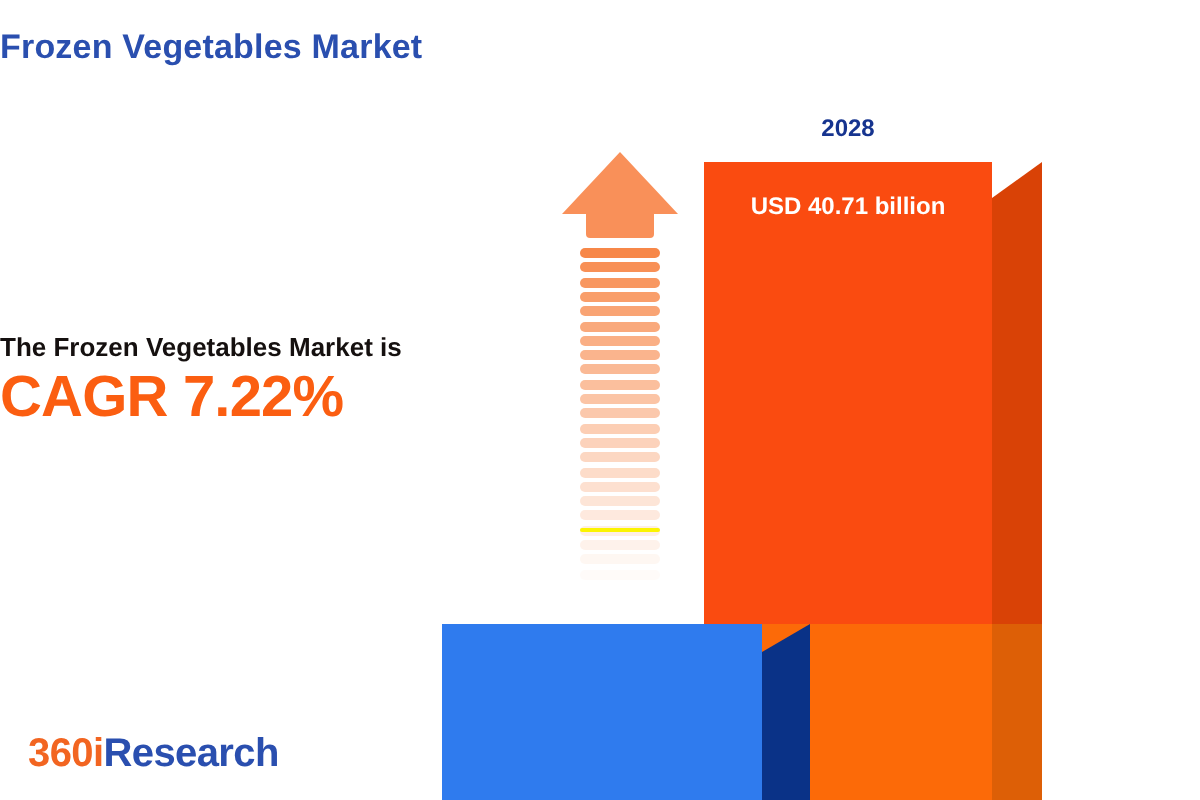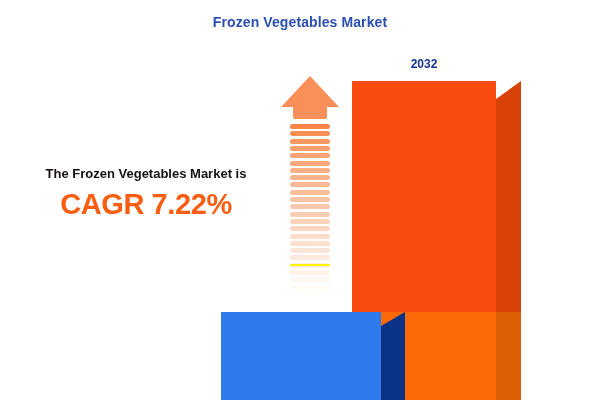--- a/index.html
+++ b/index.html
@@ -17,22 +17,21 @@
     background: #ffffff;
     overflow: hidden;
   }
 
   
   #chart-title {
     position: absolute;
     left: 0;
     top: 14px;
     width: 600px;
-    text-align: center;
-    font-size: 14px;
+    font-size: 17px;
     font-weight: bold;
     color: #2A4FAF;
     letter-spacing: 0.1px;
   }
 
   
   #bar-2032-side {
     position: absolute;
     left: 496px;
     top: 81px;
@@ -155,34 +154,33 @@
     position: absolute;
     left: 9px;
     width: 40px;
     height: 5px;
     border-radius: 2.5px;
   }
 
   
   #statement-block {
     position: absolute;
-    left: 20px;
+    left: 0;
     top: 165px;
     width: 252px;
-    text-align: center;
+    text-align: left;
   }
   #statement-line1,
   #statement-line2 {
     font-size: 13px;
     font-weight: bold;
     color: #15100F;
     line-height: 17px;
   }
   #cagr-value {
-    margin-top: 5px;
     font-size: 29px;
     font-weight: bold;
     color: #FB5E11;
     letter-spacing: -0.4px;
     line-height: 34px;
   }
 
   
   #brand-logo {
     position: absolute;
@@ -199,21 +197,22 @@
 <body>
 
 <div id="canvas">
 
   <div id="chart-title">Frozen Vegetables Market</div>
 
   <div id="bar-2032-side"></div>
   <div id="bar-2032-side-lower"></div>
   <div id="bar-2032-front"></div>
   <div id="bar-2032-front-lower"></div>
-  <div id="bar-2032-label">2032</div>
+  <div id="bar-2032-label">2028</div>
+  <div id="bar-2032-value">USD 40.71 billion</div>
 
   <div id="growth-arrow">
     <div id="arrow-head"></div>
     <div id="arrow-neck"></div>
     <div id="arrow-stripes">
         <div class="arrow-stripe" style="top: 48px; background: rgb(247, 135, 72);"></div>
         <div class="arrow-stripe" style="top: 55.3px; background: rgba(247, 135, 72, 0.925);"></div>
         <div class="arrow-stripe" style="top: 62.6px; background: rgba(247, 135, 72, 0.867);"></div>
         <div class="arrow-stripe" style="top: 69.9px; background: rgba(247, 135, 72, 0.81);"></div>
         <div class="arrow-stripe" style="top: 77.2px; background: rgba(247, 135, 72, 0.76);"></div>
@@ -241,14 +240,17 @@
   </div>
 
   <div id="bar-2024-side"></div>
   <div id="bar-2024-front"></div>
 
   <div id="statement-block">
     <div id="statement-line1">The Frozen Vegetables Market is</div>
     <div id="cagr-value">CAGR 7.22%</div>
   </div>
 
+  <div id="brand-logo">
+    <span id="logo-360i">360i</span><span id="logo-research">Research</span>
+  </div>
 
 </div>
 
 </body></html>

